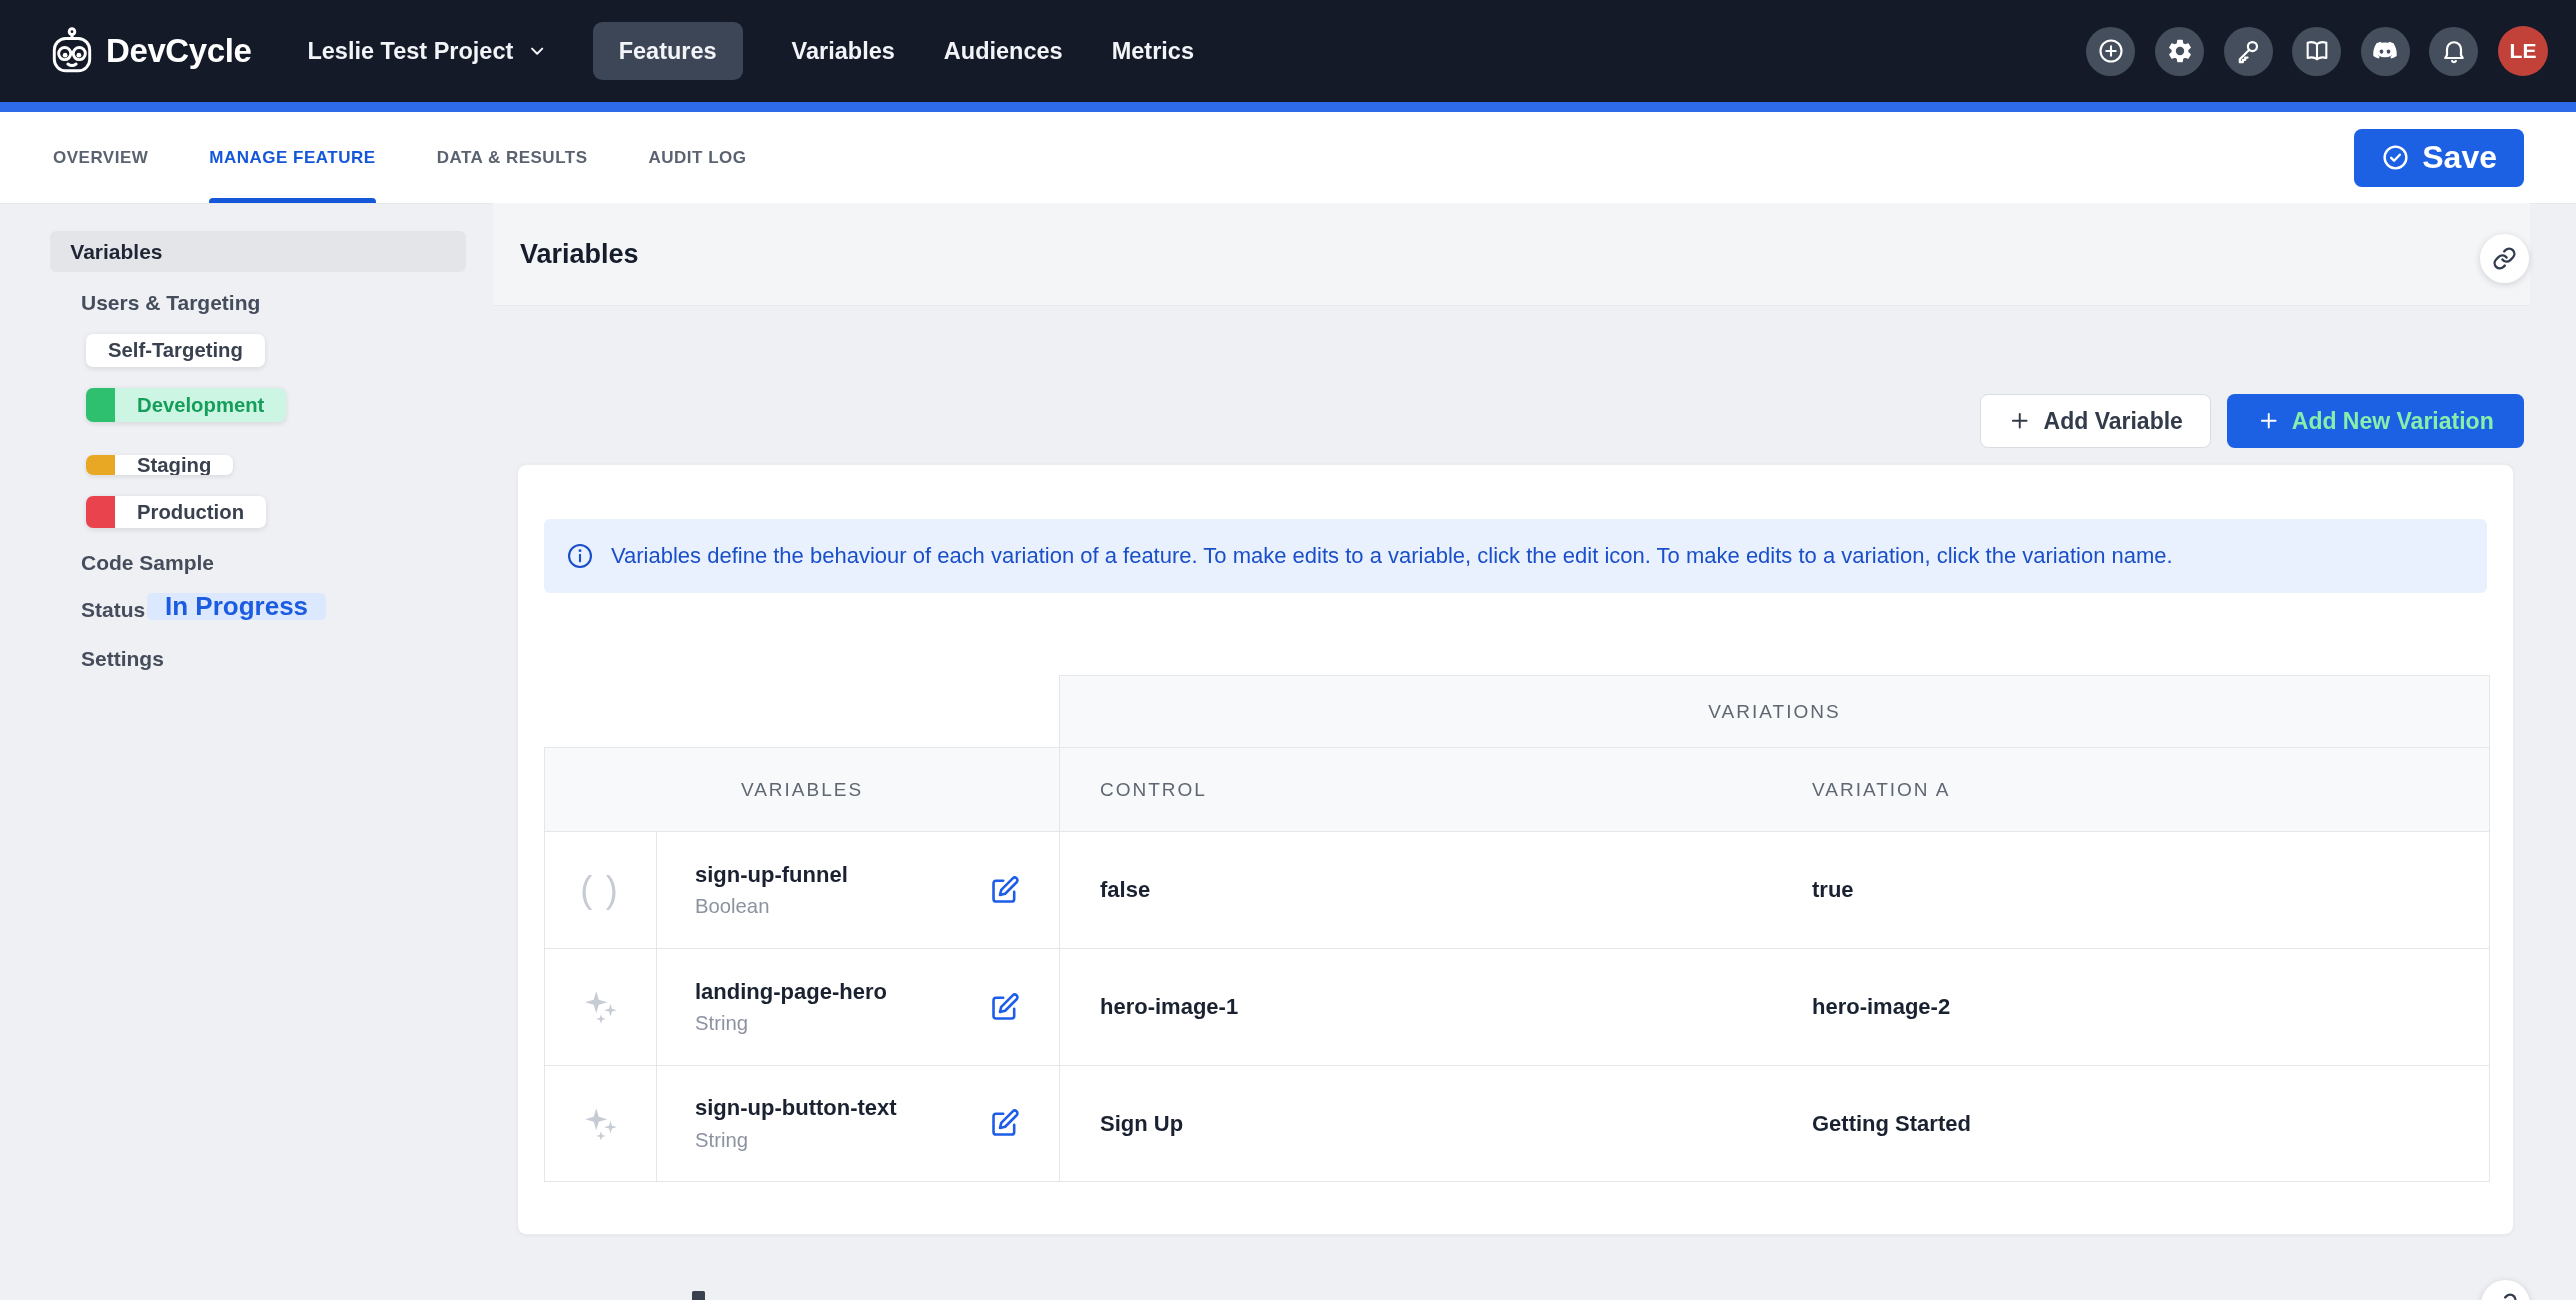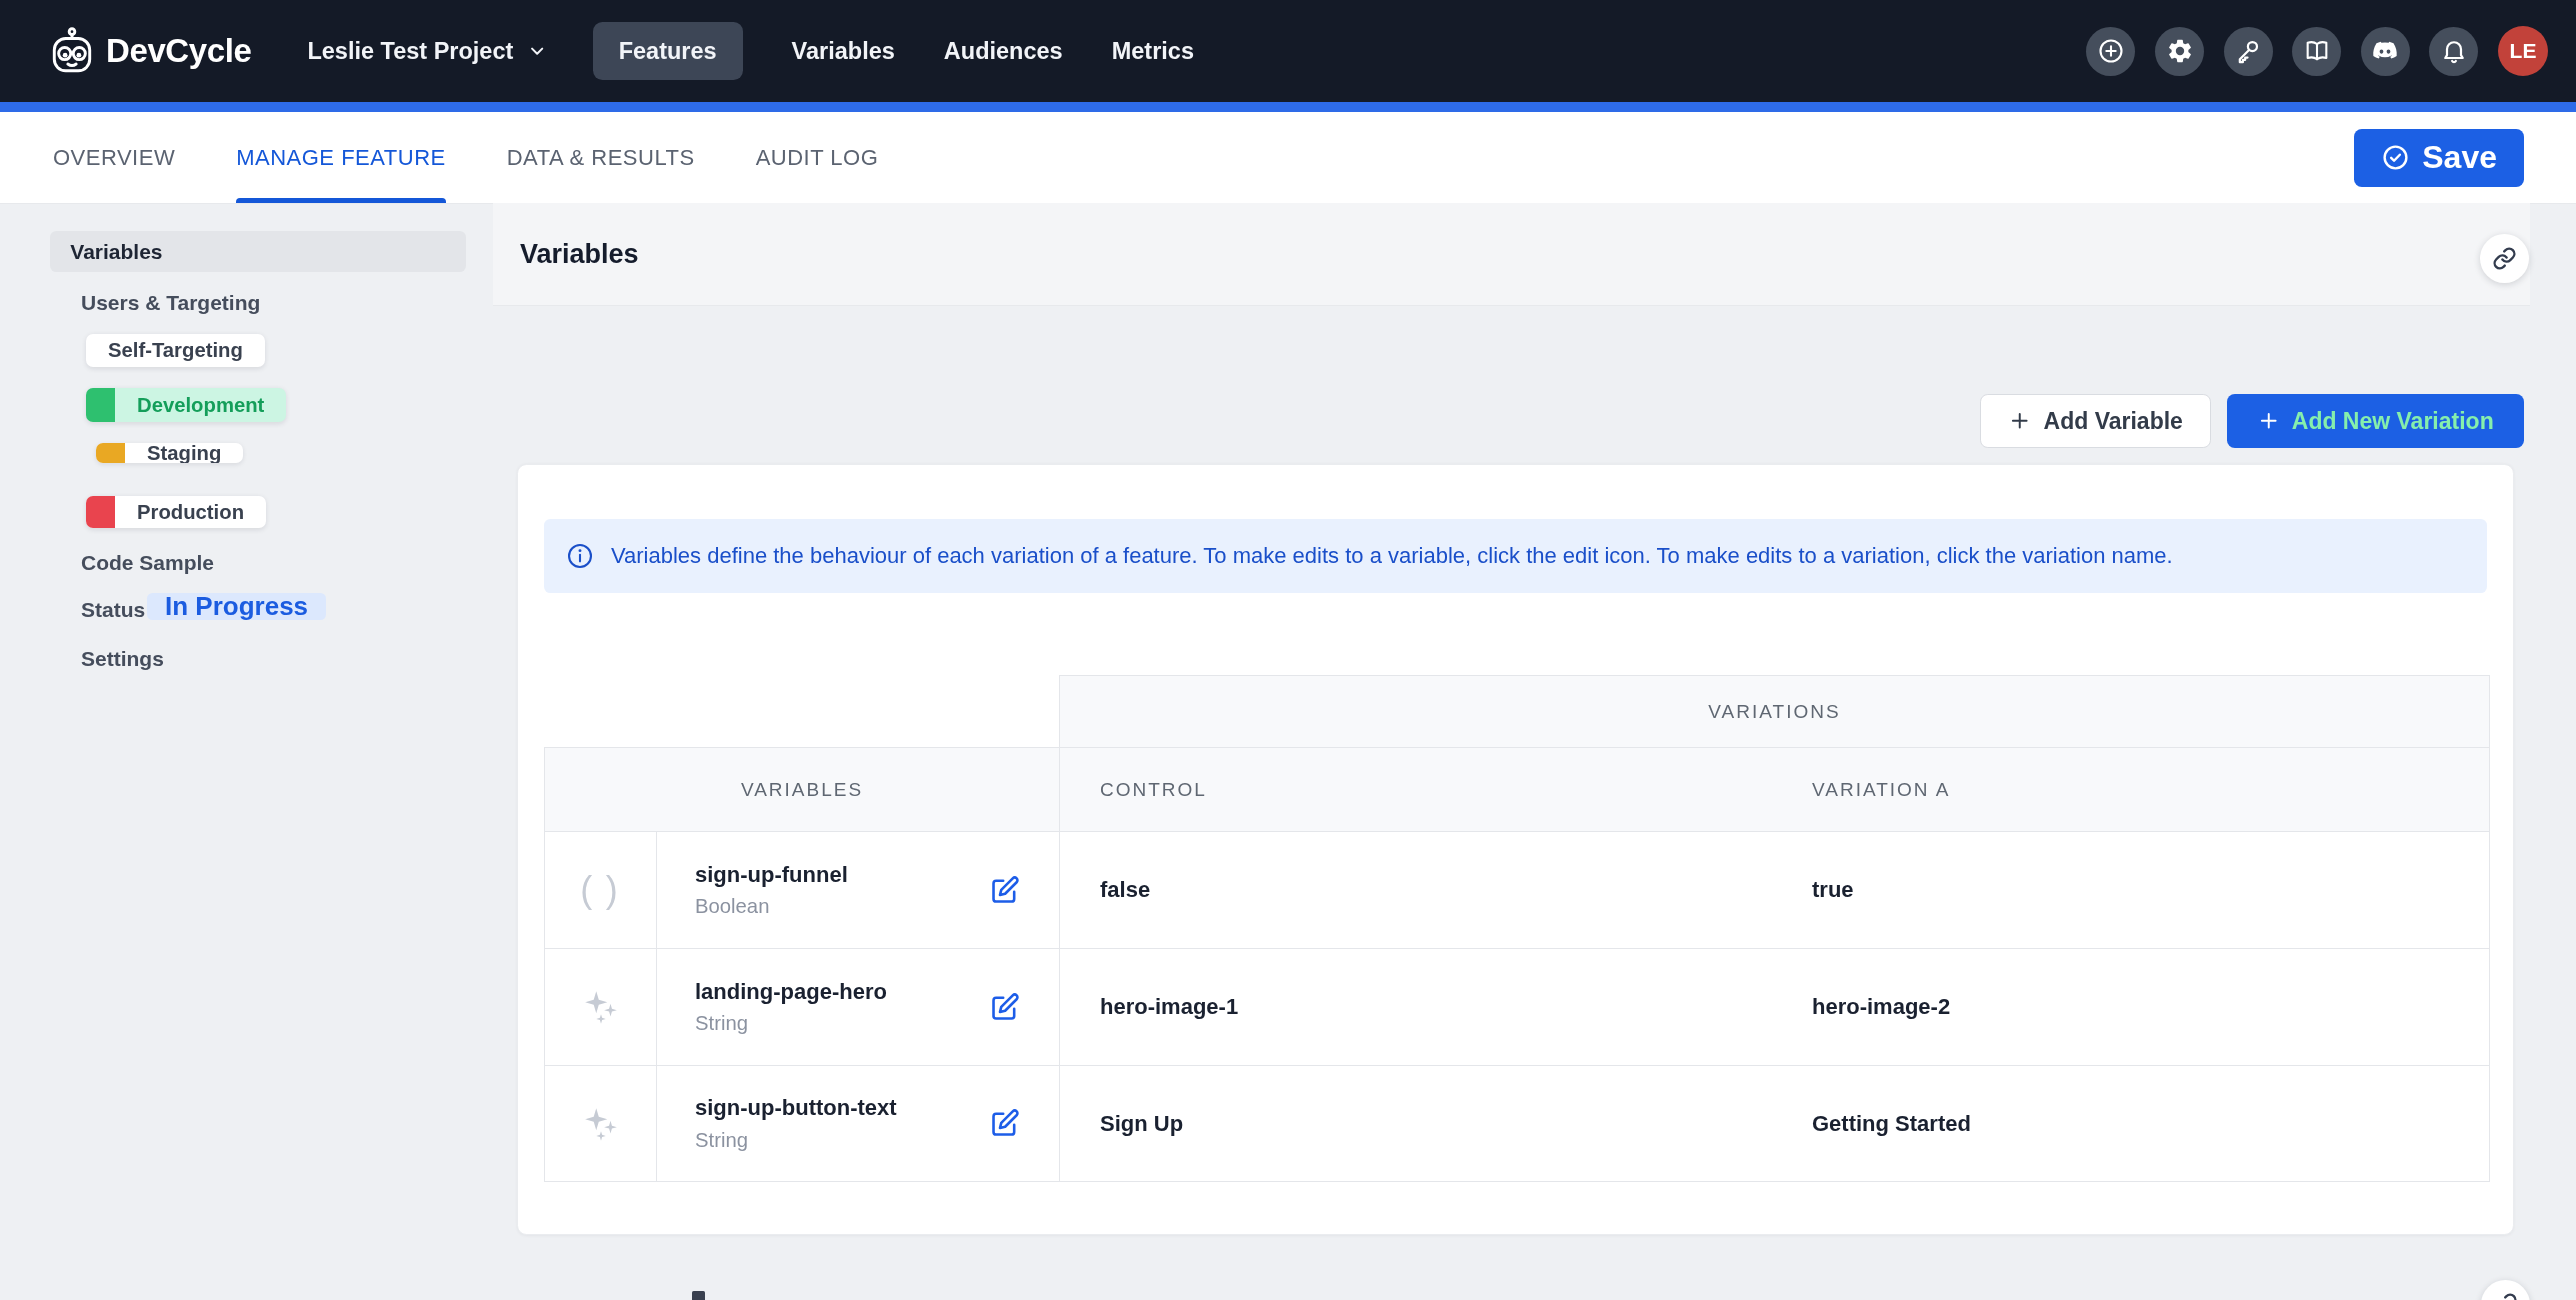--- a/index.html
+++ b/index.html
@@ -38,21 +38,21 @@
   }
   .accent-bar{ position:absolute; left:0; top:102px; width:2576px; height:10.2px; background:#2e6be8; }
   
   .tabbar{
     position:absolute; left:0; top:112px; width:2576px; height:92px; background:#fff;
     border-bottom:1.6px solid #e7e9ec; display:flex; align-items:center; padding:0 52px 0 53px;
   }
   .tabs{ display:flex; gap:61px; height:100%; }
   .tab{
     position:relative; display:flex; align-items:center; height:100%;
-    font-size:22px; font-weight:400; letter-spacing:0.5px; color:#5b6371;
+    font-size:17px; font-weight:700; letter-spacing:0.5px; color:#5b6371;
     text-decoration:none; cursor:pointer;
   }
   .tab.active{ color:#1457d8; }
   .tab.active::after{
     content:""; position:absolute; left:0; right:0; bottom:0; height:5.5px;
     background:#1457d8; border-radius:3.9px 3.9px 0 0;
   }
   .save-btn{
     margin-left:auto; display:flex; align-items:center; gap:12.5px;
     background:#1c60e4; color:#fff; border:none; border-radius:7.8px;
@@ -265,21 +265,21 @@
     <div class="side-active">Variables</div>
     <div class="side-link" style="top:88px;">Users &amp; Targeting</div>
 
     <div class="env-pill" style="top:131px; height:33px;">
       <span class="pill-label">Self-Targeting</span>
     </div>
     <div class="env-pill dev" style="top:185px; height:34px;">
       <span class="swatch"></span>
       <span class="pill-label">Development</span>
     </div>
-    <div class="env-pill staging" style="top:240px; height:20px;margin-left:10px;">
+    <div class="env-pill staging" style="top:252px; height:20px;">
       <span class="swatch"></span>
       <span class="pill-label">Staging</span>
     </div>
     <div class="env-pill prod" style="top:293px; height:32px;">
       <span class="swatch"></span>
       <span class="pill-label">Production</span>
     </div>
 
     <div class="side-link" style="top:348px;">Code Sample</div>
     <div class="side-link" style="top:395px;">Status</div>

